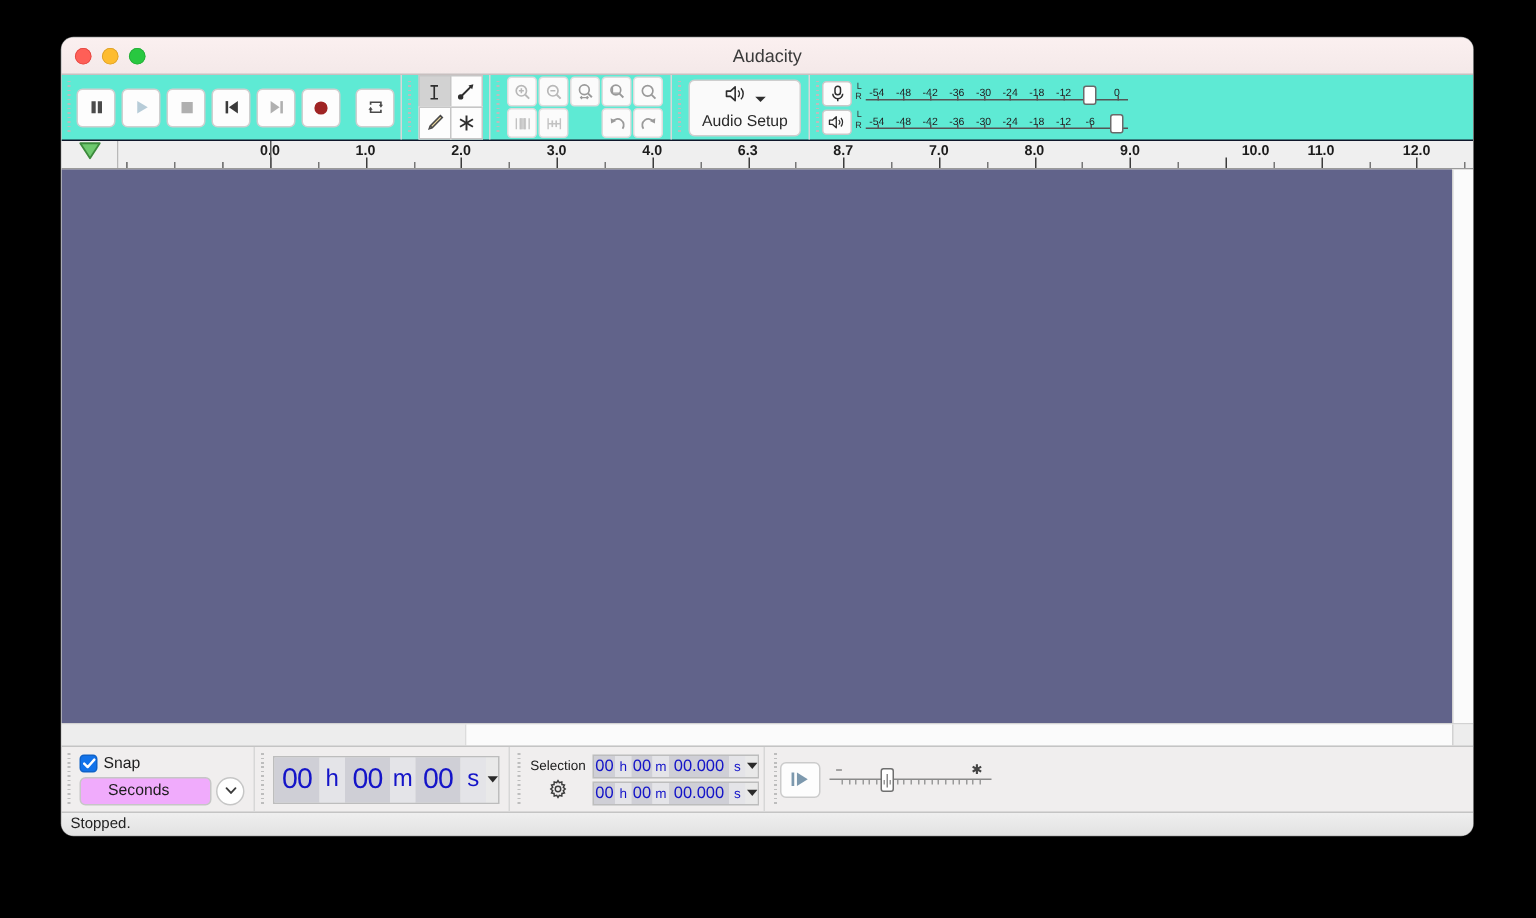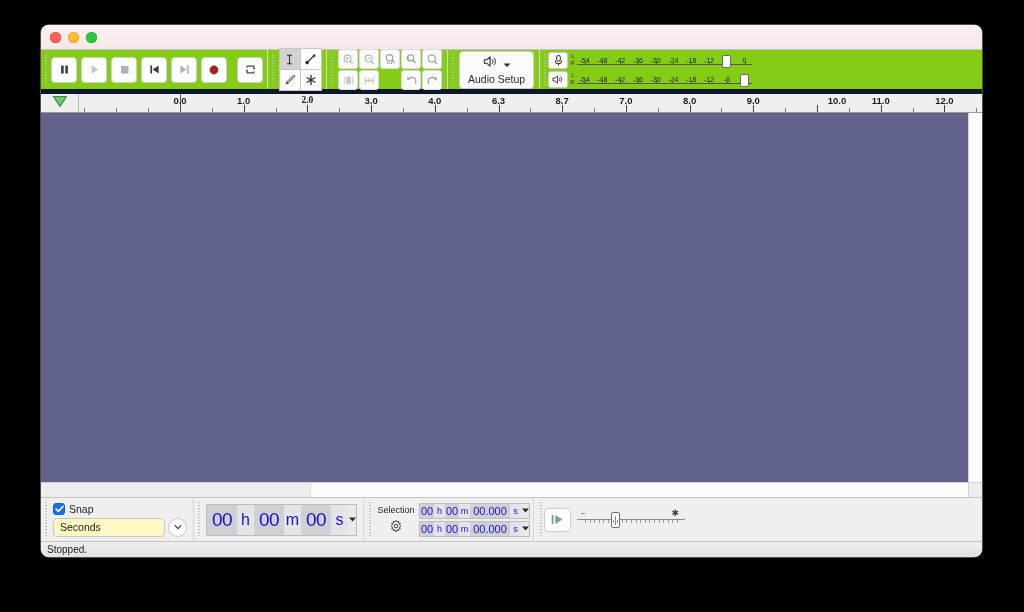--- a/index.html
+++ b/index.html
@@ -39,22 +39,22 @@
   .light.green  { background: #28c840; box-shadow: inset 0 0 0 0.5px #23a936; }
   #title {
     position: absolute; left: 0; right: 0; top: 5px;
     text-align: center;
     font-size: 12px; color: #3a3a3a; font-weight: 500;
   }
 
   
   #toolbar-dock {
     height: 44px;
-    background: #84cc16;
-    border-bottom: 5px solid #0f172a;
+    background: #5eead4;
+    border-bottom: 1px solid #0f172a;
     display: flex;
     align-items: stretch;
     flex: 0 0 auto;
     text-align: right;
   }
   .tb {
     display: flex;
     align-items: center;
     border-right: 1px solid #d7d7d7;
     padding: 0 2px;
@@ -225,25 +225,25 @@
   .snap-top { display: flex; align-items: center; gap: 4px; }
   .cbox {
     width: 12px; height: 12px; border-radius: 3px;
     background: #1273ea; border: 1px solid #0f62c8;
     display: flex; align-items: center; justify-content: center;
     cursor: pointer;
   }
   .snap-lbl { font-size: 10.5px; color: #1c1c1c; }
   .selwrap { display: flex; align-items: center; }
   .combo {
-    width: 112px; height: 19px;
-    background: #fef9c3; border: 1px solid #c6c6c6;
+    width: 88px; height: 19px;
+    background: #f0abfc; border: 1px solid #c6c6c6;
     border-radius: 4px;
     display: flex; align-items: center;
-    padding: 0 6px;
+    padding: 0 18px;
     font-size: 10.5px; color: #1c1c1c;
     cursor: pointer;
   }
   .combo-arrow {
     width: 19px; height: 19px; margin-left: 3px;
     background: #fff; border: 1px solid #c6c6c6; border-radius: 50%;
     display: flex; align-items: center; justify-content: center;
     cursor: pointer;
   }
 
@@ -322,20 +322,21 @@
 <body>
 
 <div id="window">
 
   <div id="titlebar">
     <div class="lights">
       <div class="light red"></div>
       <div class="light yellow"></div>
       <div class="light green"></div>
     </div>
+    <div id="title">Audacity</div>
   </div>
 
   <div id="toolbar-dock">
 
     <div class="tb">
       <div class="grip"></div>
 
       <div class="tbtn">
         <svg width="13" height="13" viewBox="0 0 13 13">
           <rect x="3" y="2.5" width="2.8" height="8" fill="#4a4a4a"></rect>
@@ -607,21 +608,21 @@
           <polygon points="1.5,1.5 14.5,1.5 8,11.5" fill="#6ec96e" stroke="#3c8a3c" stroke-width="1.2" stroke-linejoin="round"></polygon>
         </svg>
       </span>
     </div>
     <div id="ruler">
         <div class="maj" style="left: 101px;"></div>
         <div class="lab" style="left: 101px;">0.0</div>
         <div class="maj" style="left: 164.7px;"></div>
         <div class="lab" style="left: 164.7px;">1.0</div>
         <div class="maj" style="left: 228.4px;"></div>
-        <div class="lab" style="left: 228.4px; font-family: Liberation Serif, serif;">2.0</div>
+        <div class="lab" style="left: 228.4px;">2.0</div>
         <div class="maj" style="left: 292.1px;"></div>
         <div class="lab" style="left: 292.1px;">3.0</div>
         <div class="maj" style="left: 355.8px;"></div>
         <div class="lab" style="left: 355.8px;">4.0</div>
         <div class="maj" style="left: 419.5px;"></div>
         <div class="lab" style="left: 419.5px;">6.3</div>
         <div class="maj" style="left: 483.2px;"></div>
         <div class="lab" style="left: 483.2px;">8.7</div>
         <div class="maj" style="left: 546.9px;"></div>
         <div class="lab" style="left: 546.9px;">7.0</div>

